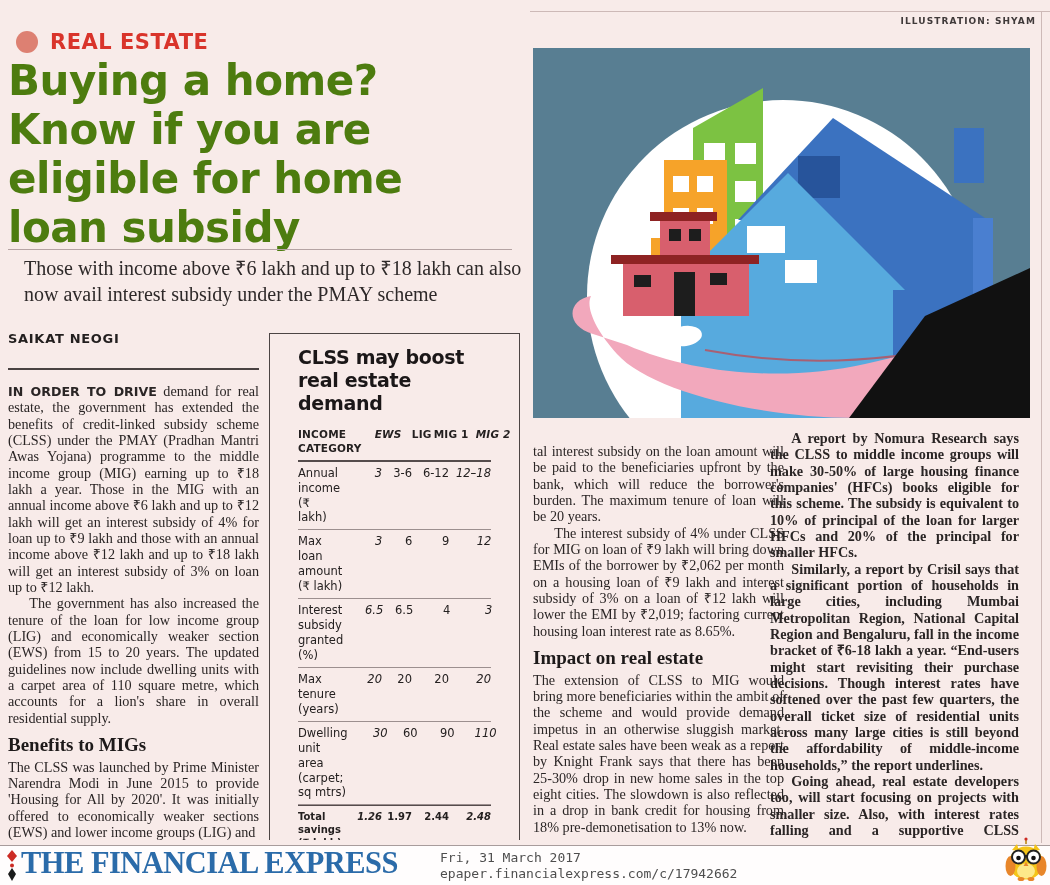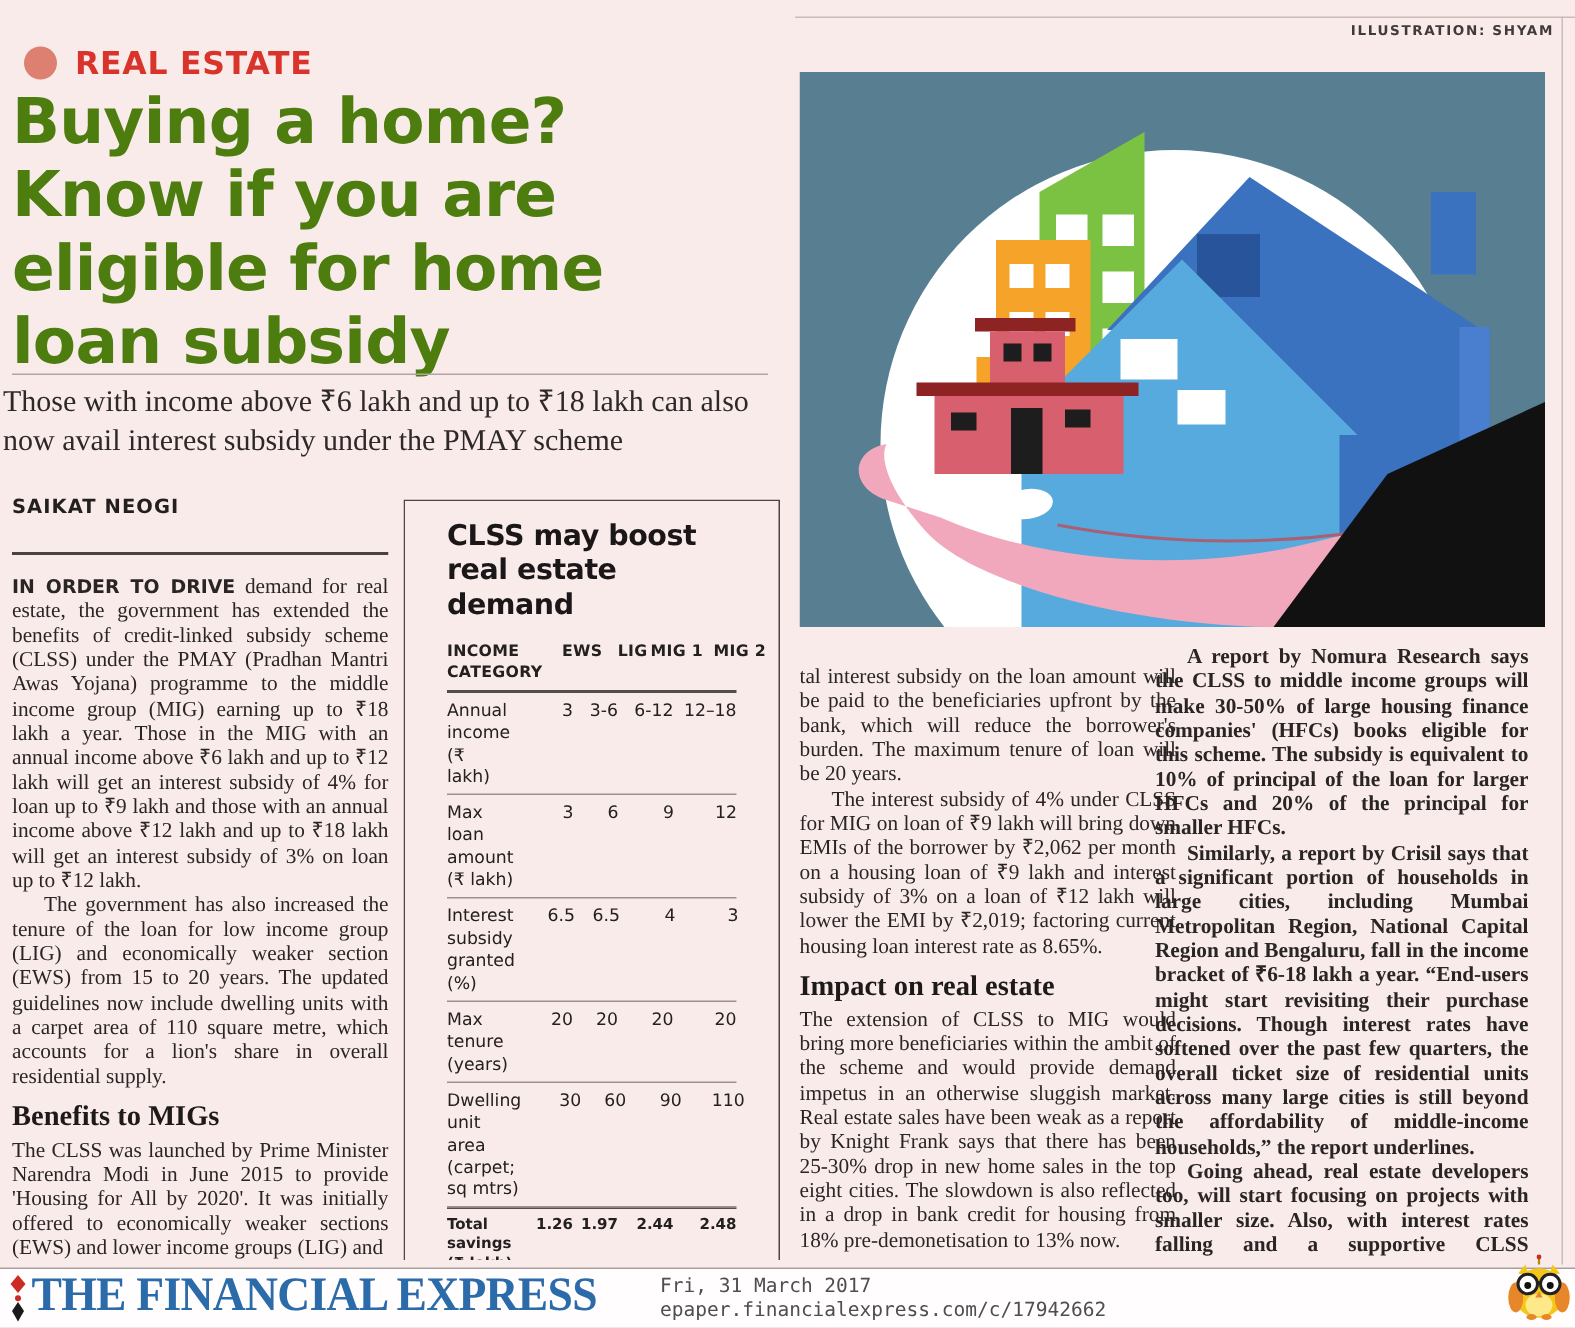--- a/index.html
+++ b/index.html
@@ -14,21 +14,21 @@
   .kicker { position:absolute; left:16px; top:30px; display:flex; align-items:center; gap:12px;text-align:center; }
   .kicker-dot { width:22px; height:22px; border-radius:50%; background:#dd8072; }
   .kicker-label { font-family:"DejaVu Sans",sans-serif; font-weight:bold; font-size:21px;
                   letter-spacing:.5px; color:#d9342b; }
 
   h1.headline { position:absolute; left:8px; top:56px; width:478px; margin:0;
                 font-family:"DejaVu Sans",sans-serif; font-weight:bold; font-size:42px;
                 line-height:1.17; color:#4d7c0f; letter-spacing:-.5px; }
   .head-rule { position:absolute; left:8px; top:249px; width:504px; height:0;
                border-top:1px solid #b5a3a3; }
-  .subhead { position:absolute; left:2px; top:255px; width:512px; margin:0;
+  .subhead { position:absolute; left:24px; top:255px; width:512px; margin:0;
              font-size:20px; line-height:1.3; color:#2e2929; }
 
   .credit { position:absolute; right:14px; top:16px; font-family:"DejaVu Sans",sans-serif;
             font-size:9px; font-weight:bold; letter-spacing:1.1px; color:#403a3a; }
 
   .illus { position:absolute; left:533px; top:48px; width:497px; height:370px; }
   .illus svg { display:block; }
 
   
   .col { position:absolute; text-align:justify; font-size:14.2px; line-height:1.15;
@@ -49,21 +49,21 @@
   
   .infobox { border:1px solid #4c4444; padding:10px 28px 10px; margin-bottom:24px; }
   .infobox h2 { margin:2px 0 10px; font-family:"DejaVu Sans",sans-serif; font-weight:bold;
                 font-size:19px; line-height:1.2; letter-spacing:-.3px; color:#1b1718; text-align:left; }
   .trow { display:flex; align-items:flex-start; padding:4px 0;
           font-family:"DejaVu Sans",sans-serif; font-size:11.5px; text-align:left;
           border-bottom:1px solid #9c8f8f; color:#242020; }
   .thead { font-weight:bold; font-size:10.5px; border-bottom:2px solid #554c4c; letter-spacing:.2px; }
   .tlabel { flex:1 1 auto; padding-right:4px; line-height:1.3; }
   .tval { flex:0 0 auto; text-align:right; line-height:1.3; }
-  .v0 { width:36px; } .v1 { width:30px; } .v2 { width:37px; } .v3 { width:42px; }
+  .v0 { width:36px;font-style:italic; } .v1 { width:30px; } .v2 { width:37px; } .v3 { width:42px;font-style:italic; }
   .total-row { font-weight:bold; border-top:1px solid #554c4c; border-bottom:none; font-size:10px; }
   .tsource { font-family:"Liberation Serif",serif; font-style:italic; font-size:12.5px;
              margin-top:10px; text-align:left; border-top:1px solid #9c8f8f; padding-top:9px; }
 
   
   .footer { position:absolute; left:0; bottom:0; width:1050px; height:40px;
             background:#fffdfd; border-top:1px solid #a89c9c; }
   .fe-logo { position:absolute; left:5px; top:3px; }
   .masthead { position:absolute; left:21px; top:-2px; font-family:"Liberation Serif",serif;
               font-weight:bold; font-size:32px; color:#2b6ba9; letter-spacing:-.5px;

